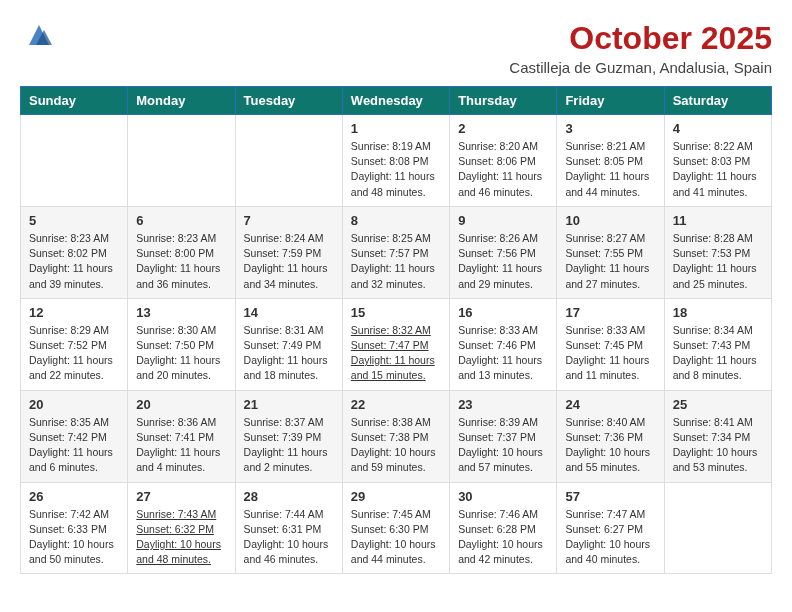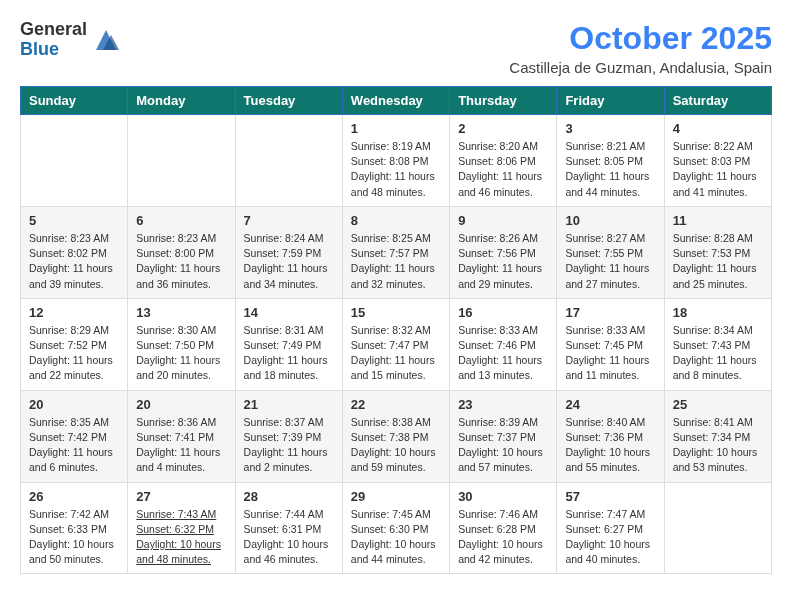--- a/index.html
+++ b/index.html
@@ -33,21 +33,21 @@
       height: 30px;
       margin-left: 4px;
       position: relative;
     }
     .title-block {
       text-align: right;
     }
     .month-title {
       font-size: 32px;
       font-weight: bold;
-      color: #3b82f6;
+      color: #b91c1c;
       text-align: right;
     }
     .location-title {
       font-size: 15px;
       color: #444;
       margin-top: 2px;
     }
     .calendar-table {
       width: 100%;
       border-collapse: collapse;
@@ -89,24 +89,20 @@
     }
     .empty-cell {
       background: #fff !important;
     }
   </style>
 </head>
 <body>
 
 <div class="header-section">
   <div class="logo">
-    <div class="logo-text">
-      <span class="general">General</span>
-      <span class="blue">Blue</span>
-    </div>
     <svg class="logo-icon" viewBox="0 0 30 30" xmlns="http://www.w3.org/2000/svg">
       <polygon points="5,25 15,5 25,25" fill="#2a6ebb" opacity="0.85"></polygon>
       <polygon points="12,25 20,10 28,25" fill="#1a4f8a" opacity="0.7"></polygon>
     </svg>
   </div>
   <div class="title-block">
     <div class="month-title">October 2025</div>
     <div class="location-title">Castilleja de Guzman, Andalusia, Spain</div>
   </div>
 </div>
@@ -225,21 +221,21 @@
         </td>
         <td>
           <span class="day-number">14</span>
           <div class="day-info" style="white-space: pre-line;">Sunrise: 8:31 AM
 Sunset: 7:49 PM
 Daylight: 11 hours
 and 18 minutes.</div>
         </td>
         <td>
           <span class="day-number">15</span>
-          <div class="day-info" style="white-space: pre-line;">Sunrise: 8:32 AM
+          <div class="day-info" style="white-space: pre-line; text-decoration: underline;">Sunrise: 8:32 AM
 Sunset: 7:47 PM
 Daylight: 11 hours
 and 15 minutes.</div>
         </td>
         <td>
           <span class="day-number">16</span>
           <div class="day-info" style="white-space: pre-line;">Sunrise: 8:33 AM
 Sunset: 7:46 PM
 Daylight: 11 hours
 and 13 minutes.</div>

